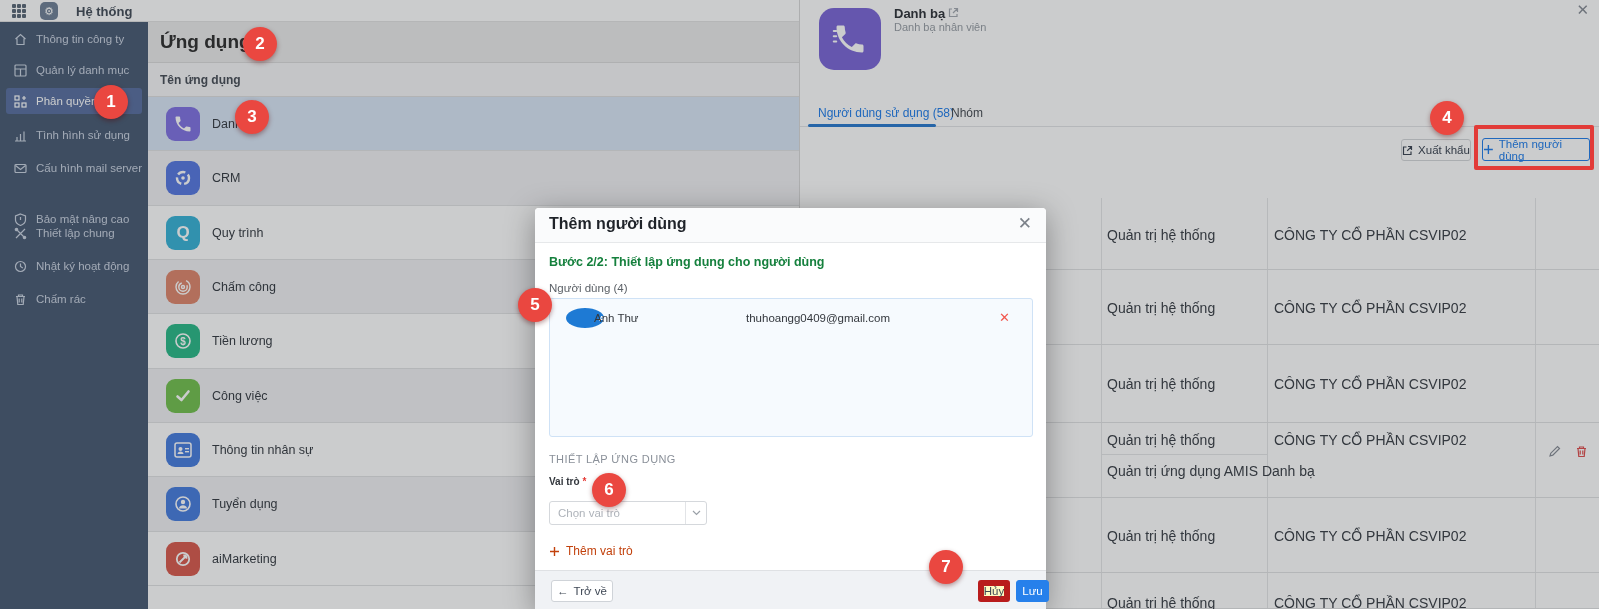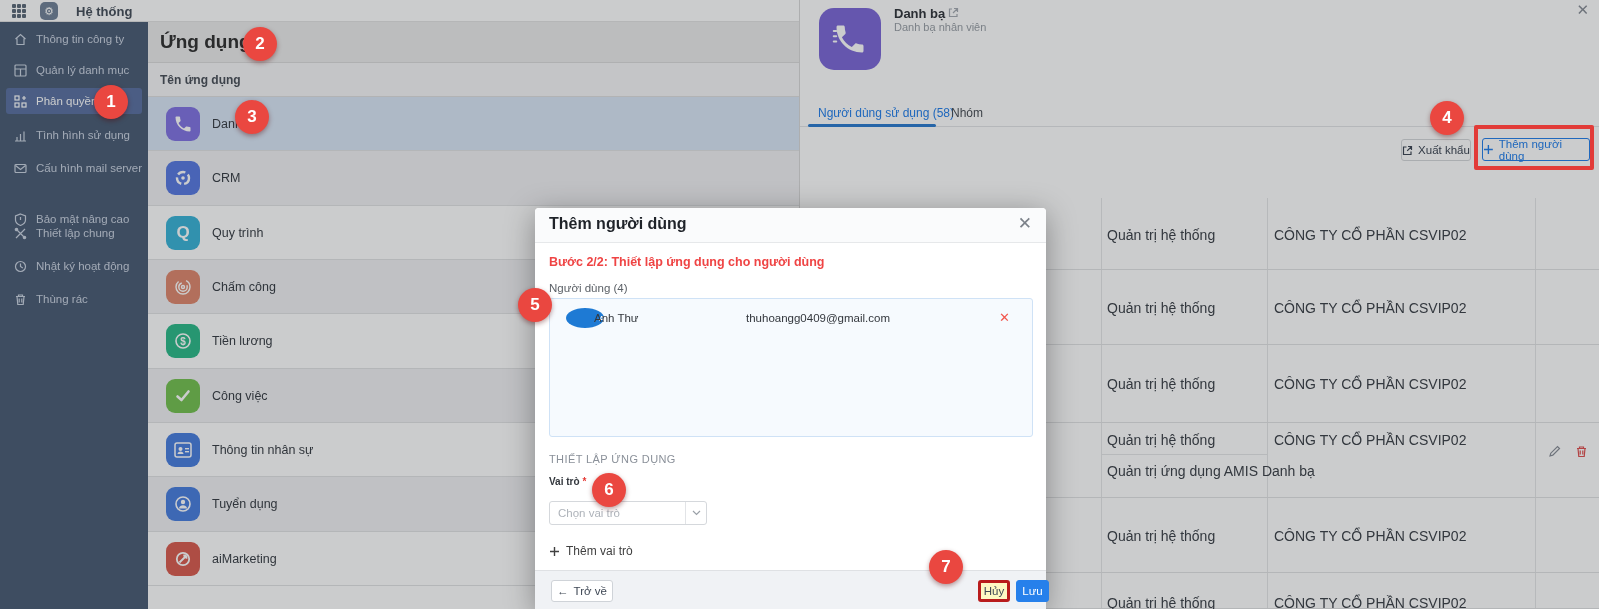--- a/index.html
+++ b/index.html
@@ -64,38 +64,38 @@
   .row-actions { position:absolute; left:748px; display:flex; gap:14px; align-items:center; }
 
   
   .dim { position:absolute; inset:0; background:rgba(10,14,20,0.21); z-index:40; }
 
   
   .modal { position:absolute; left:535px; top:208px; width:511px; height:401px; background:#fff; border-radius:4px 4px 0 0; box-shadow:0 6px 30px rgba(0,0,0,0.35); z-index:100; }
   .modal-head { position:absolute; left:0; top:0; width:100%; height:35px; background:#fafbfc; border-bottom:1px solid #e6e8ea; border-radius:4px 4px 0 0; }
   .modal-title { position:absolute; left:14px; top:7px; font-size:16px; font-weight:bold; color:#1f2329; }
   .modal-close { position:absolute; right:14px; top:5px; font-size:17px; color:#7c828a; }
-  .modal-step { position:absolute; left:14px; top:47px; font-size:12.5px; font-weight:bold; color:#ef4444; }
+  .modal-step { position:absolute; left:14px; top:47px; font-size:12.5px; font-weight:bold; color:#15803d; }
   .modal-userslbl { position:absolute; left:14px; top:74px; font-size:11.5px; color:#5c6167; }
   .user-box { position:absolute; left:14px; top:90px; width:484px; height:139px; background:#f6fafe; border:1px solid #cfe2f6; border-radius:3px; }
   .user-avatar { position:absolute; left:16px; top:9px; width:20px; height:20px; border-radius:50%; background:#1e7ad4; color:#fff; font-size:8px; font-weight:bold; display:flex; align-items:center; justify-content:center;padding-left:38px; }
   .user-name { position:absolute; left:44px; top:13px; font-size:11.5px; color:#33373d; }
   .user-email { position:absolute; left:196px; top:13px; font-size:11.5px; color:#33373d; }
   .user-remove { position:absolute; right:22px; top:11px; font-size:13px; font-weight:bold; color:#f2564d; }
   .modal-section { position:absolute; left:14px; top:245px; font-size:11px; color:#8a9099; letter-spacing:0.4px; }
   .role-label { position:absolute; left:14px; top:268px; font-size:10px; font-weight:bold; color:#33373d; }
   .role-required { color:#e53935; margin-left:3px; }
   .select { position:absolute; left:14px; top:293px; width:158px; height:24px; border:1px solid #d5d8dc; border-radius:3px; background:#fff; display:flex; align-items:center; }
   .select .ph { flex:1; margin-left:8px; font-size:11.5px; color:#aeb3ba; }
   .select .sep { width:1px; height:100%; background:#e2e4e7; }
   .select .car { width:20px; display:flex; align-items:center; justify-content:center; color:#9aa0a7; }
-  .add-role { position:absolute; left:14px; top:336px; display:flex; align-items:center; gap:6px; color:#404040; font-size:12px; }
+  .add-role { position:absolute; left:14px; top:336px; display:flex; align-items:center; gap:6px; color:#c2410c; font-size:12px; }
   .modal-foot { position:absolute; left:0; top:362px; width:100%; height:39px; background:#f0f2f5; border-top:1px solid #dfe1e4; }
   .btn-back { position:absolute; left:16px; top:9px; width:62px; height:22px; background:#fff; border:1px solid #cfd3d8; color:#3f4855; }
-  .btn-cancel { position:absolute; left:443px; top:9px; width:32px; height:22px; background:#fef9c3; border:3px solid #b91c1c; color:#3f4855;text-align:center; }
+  .btn-cancel { position:absolute; left:443px; top:9px; width:32px; height:22px; background:#fef9c3; border:6px solid #b91c1c; color:#3f4855;text-align:center; }
   .btn-save { position:absolute; left:481px; top:9px; width:33px; height:22px; background:#2680eb; border:1px solid #2680eb; color:#fff; }
 
   
   .badge { position:absolute; width:34px; height:34px; border-radius:50%; background:#ea4740; color:#fff; font-size:17px; font-weight:bold; display:flex; align-items:center; justify-content:center; box-shadow:0 2px 5px rgba(80,0,0,0.4); z-index:200; }
   .hl-rect { position:absolute; left:1474px; top:125px; width:120px; height:45px; border:4px solid #e23b38; border-radius:2px; z-index:190; }
 </style>
 </head>
 <body>
 
 <div class="screen">
@@ -170,21 +170,21 @@
       <svg width="13" height="13" viewBox="0 0 13 13" fill="none" stroke="currentColor" stroke-width="1.2">
           <circle cx="6.5" cy="6.5" r="5"></circle>
           <path d="M6.5 3.5 V6.5 L8.8 8"></path>
         </svg>
       <span class="lbl">Nhật ký hoạt động</span>
     </div>
     <div class="side-item" style="top:264px">
       <svg width="13" height="13" viewBox="0 0 13 13" fill="none" stroke="currentColor" stroke-width="1.2">
           <path d="M2 3.5 H11 M4.5 3.5 V2 H8.5 V3.5 M3 3.5 L3.8 11.5 H9.2 L10 3.5 M5.2 5.5 V9.5 M7.8 5.5 V9.5"></path>
         </svg>
-      <span class="lbl">Thùng rác</span>
+      <span class="lbl">Chấm rác</span>
     </div>
   </div>
 
   <div class="main">
     <div class="main-titlebar">
       <div class="main-title">Ứng dụng</div>
     </div>
     <div class="main-colhead">
       <span class="lbl">Tên ứng dụng</span>
     </div>

